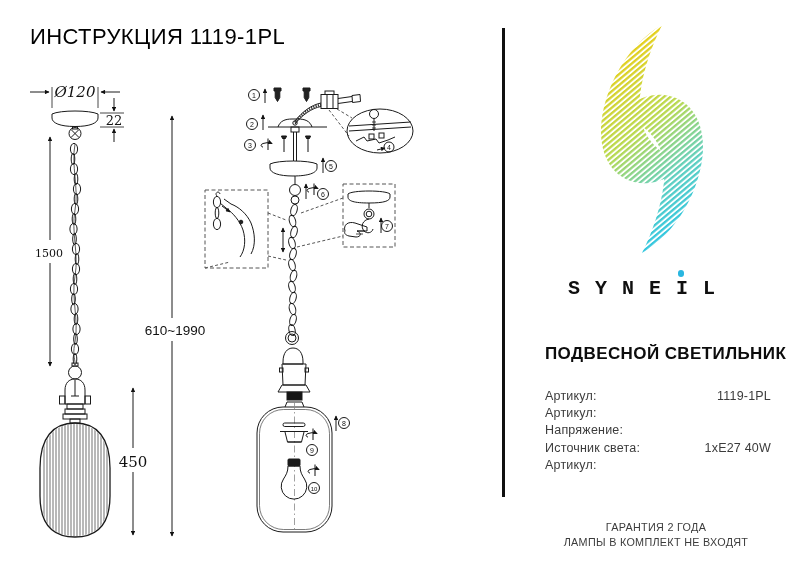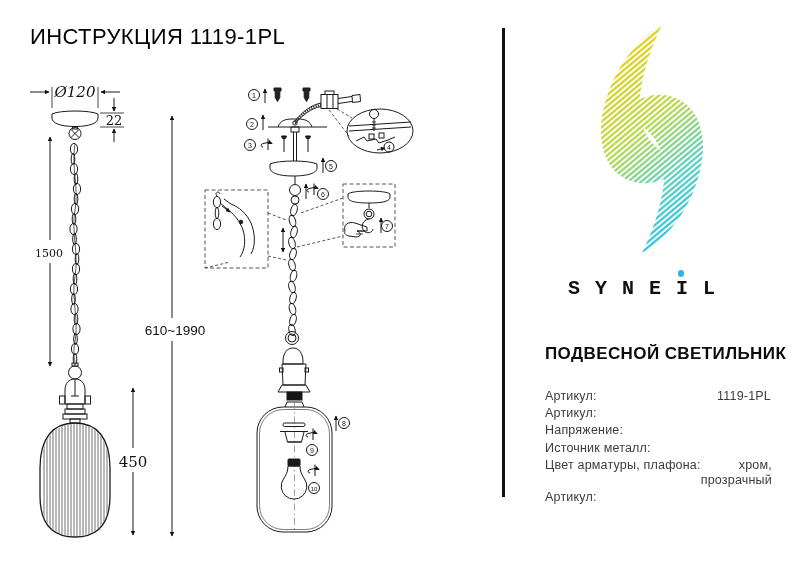--- a/index.html
+++ b/index.html
@@ -339,25 +339,26 @@
       <span class="spec-label">Артикул:</span>
       <span class="spec-value">1119-1PL</span>
     </div>
     <div class="spec-row">
       <span class="spec-label">Артикул:</span>
     </div>
     <div class="spec-row">
       <span class="spec-label">Напряжение:</span>
     </div>
     <div class="spec-row">
-      <span class="spec-label">Источник металл:</span>
-    </div>
-    <div class="spec-row">
-      <span class="spec-label">Цвет арматуры, плафона:</span>
-      <span class="spec-value">хром, прозрачный</span>
+      <span class="spec-label">Источник света:</span>
+      <span class="spec-value">1xE27 40W</span>
     </div>
     <div class="spec-row">
       <span class="spec-label">Артикул:</span>
     </div>
   </div>
 
+  <div class="warranty">
+    <div>ГАРАНТИЯ 2 ГОДА</div>
+    <div>ЛАМПЫ В КОМПЛЕКТ НЕ ВХОДЯТ</div>
+  </div>
 
 </div>
 
 </body></html>

